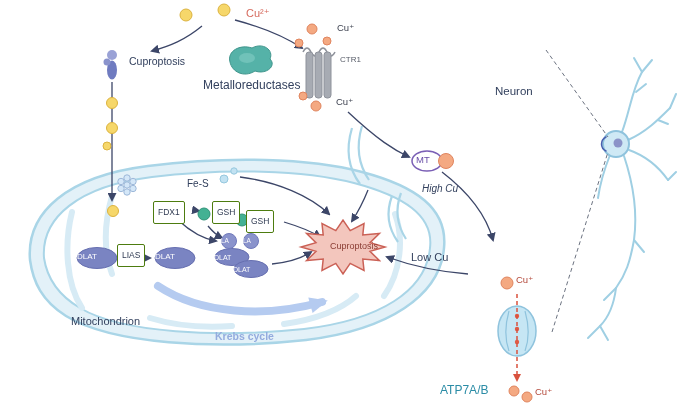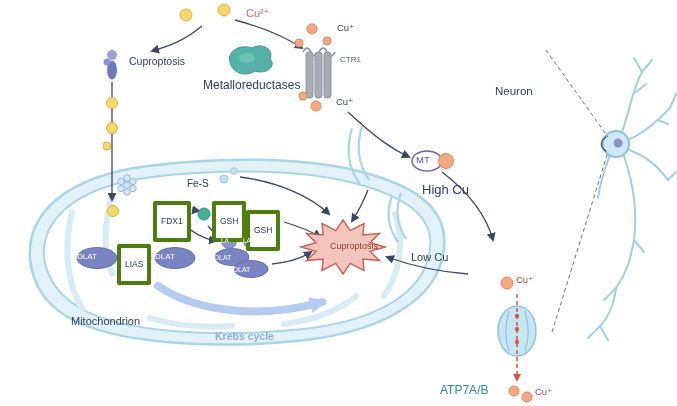--- a/index.html
+++ b/index.html
@@ -1,21 +1,21 @@
 <!DOCTYPE html>
 <html><head>
 <meta charset="utf-8">
 <style>
   html,body{margin:0;padding:0;background:#fff;}
   .canvas{position:relative;width:677px;height:406px;background:#fff;overflow:hidden;
           font-family:"Liberation Sans","DejaVu Sans",sans-serif;}
   svg{position:absolute;left:0;top:0;}
   .lbl{position:absolute;color:#33415e;white-space:nowrap;line-height:1.1;}
-  .box{position:absolute;border:4px solid #4d7c0f;background:#fff;color:#2f3a52;
-       font-size:8.5px;padding:12px 4px;border-radius:2px;line-height:1.1;}
+  .box{position:absolute;border:1px solid #4d7c0f;background:#fff;color:#2f3a52;
+       font-size:8.5px;padding:6px 4px;border-radius:2px;line-height:1.1;}
   .wlbl{position:absolute;color:#fff;text-align:left;line-height:1;}
 </style>
 </head>
 <body>
 
 <div class="canvas">
 
 <svg width="677" height="406" viewBox="0 0 677 406">
   <defs>
     <marker id="ah" markerUnits="userSpaceOnUse" markerWidth="9" markerHeight="9" refX="7" refY="4.5" orient="auto">
@@ -177,21 +177,21 @@
 </svg>
 
 <div class="lbl" style="left:246px;top:7px;font-size:11px;color:#d66a5d;">Cu²⁺</div>
 <div class="lbl" style="left:129px;top:56px;font-size:10.5px;">Cuproptosis</div>
 <div class="lbl" style="left:203px;top:79px;font-size:12px;">Metalloreductases</div>
 <div class="lbl" style="left:340px;top:56px;font-size:8px;color:#555a66;">CTR1</div>
 <div class="lbl" style="left:337px;top:23px;font-size:9.5px;color:#3f4452;">Cu⁺</div>
 <div class="lbl" style="left:336px;top:97px;font-size:9.5px;color:#3f4452;">Cu⁺</div>
 <div class="lbl" style="left:495px;top:85px;font-size:11.5px;">Neuron</div>
 <div class="lbl" style="left:416px;top:155px;width:22px;font-size:9.5px;color:#6a4fa8;">MT</div>
-<div class="lbl" style="left:422px;top:183px;font-size:13px;">High Cu</div>
+<div class="lbl" style="left:422px;top:183px;font-size:10px;font-style:italic;">High Cu</div>
 <div class="lbl" style="left:411px;top:251px;font-size:11px;text-align:center;">Low Cu</div>
 <div class="lbl" style="left:143px;top:178px;font-size:10px;margin-left:44px;">Fe-S</div>
 
 <div class="box" style="left:153px;top:201px;">FDX1</div>
 <div class="box" style="left:212px;top:201px;">GSH</div>
 <div class="box" style="left:246px;top:210px;">GSH</div>
 <div class="box" style="left:117px;top:244px;">LIAS</div>
 
 <div class="wlbl" style="left:77px;top:253px;width:40px;font-size:8px;">DLAT</div>
 <div class="wlbl" style="left:155px;top:253px;width:40px;font-size:8px;">DLAT</div>

